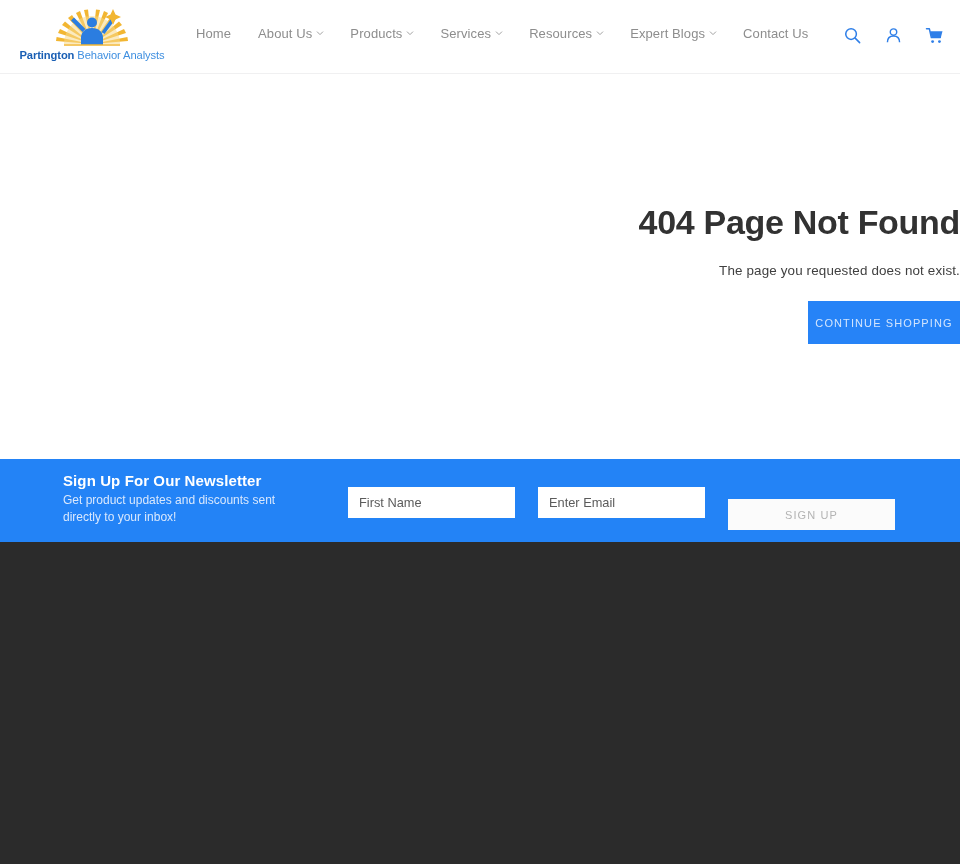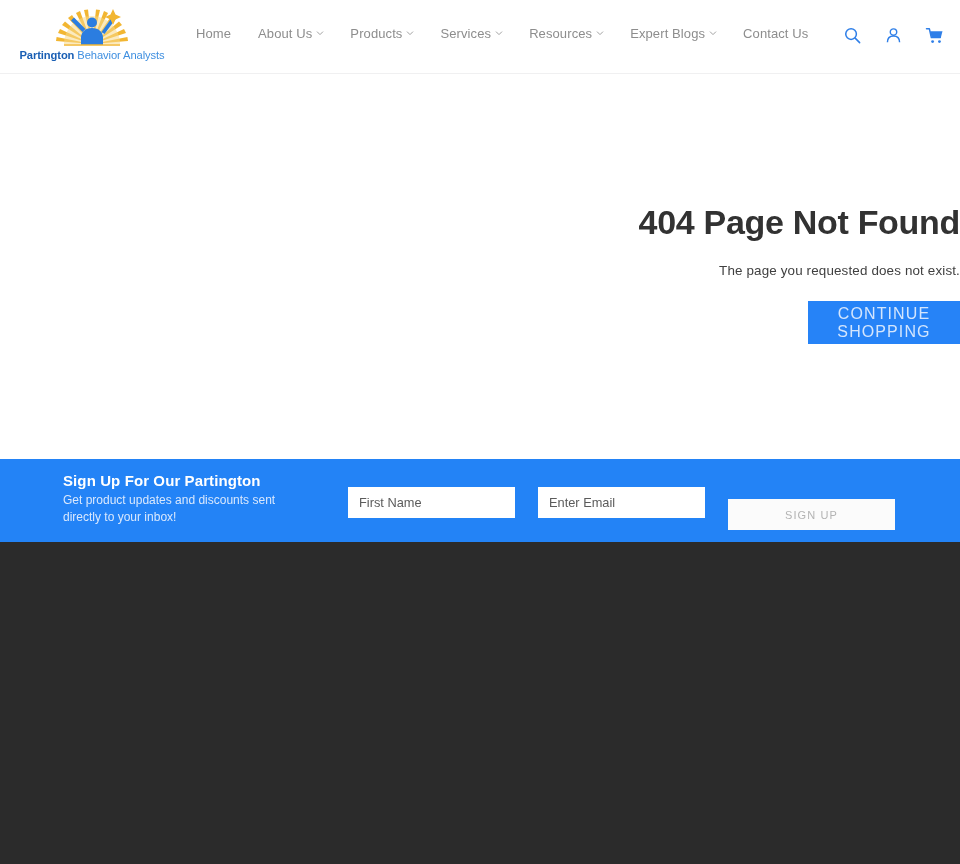--- a/index.html
+++ b/index.html
@@ -102,21 +102,21 @@
     color: #404040;
     letter-spacing: 0.15px;
   }
   .btn-continue {
     margin-top: 23px;
     width: 152px;
     height: 43px;
     background: #2683f7;
     color: #d3e5fd;
     border: none;
-    font-size: 16px;
+    font-size: 11px;
     letter-spacing: 1.1px;
     font-family: inherit;
     cursor: pointer;
     display: flex;
     align-items: center;
     justify-content: center;
   }
 
   
   .newsletter {
@@ -284,21 +284,21 @@
 </header>
 
 <main class="main-404">
   <h1 class="err-title">404 Page Not Found</h1>
   <p class="err-sub">The page you requested does not exist.</p>
   <button class="btn-continue">CONTINUE SHOPPING</button>
 </main>
 
 <section class="newsletter">
   <div class="nl-text">
-    <div class="nl-title">Sign Up For Our Partington</div>
+    <div class="nl-title">Sign Up For Our Newsletter</div>
     <div class="nl-desc">Get product updates and discounts sent directly to your inbox!</div>
   </div>
 </section>
 
 <div class="nl-form">
   <input class="nl-input" id="nl-first" type="text" placeholder="First Name" style="">
   <input class="nl-input" id="nl-email" type="email" placeholder="Enter Email" style="">
   <button class="nl-submit">SIGN UP</button>
 </div>
 

